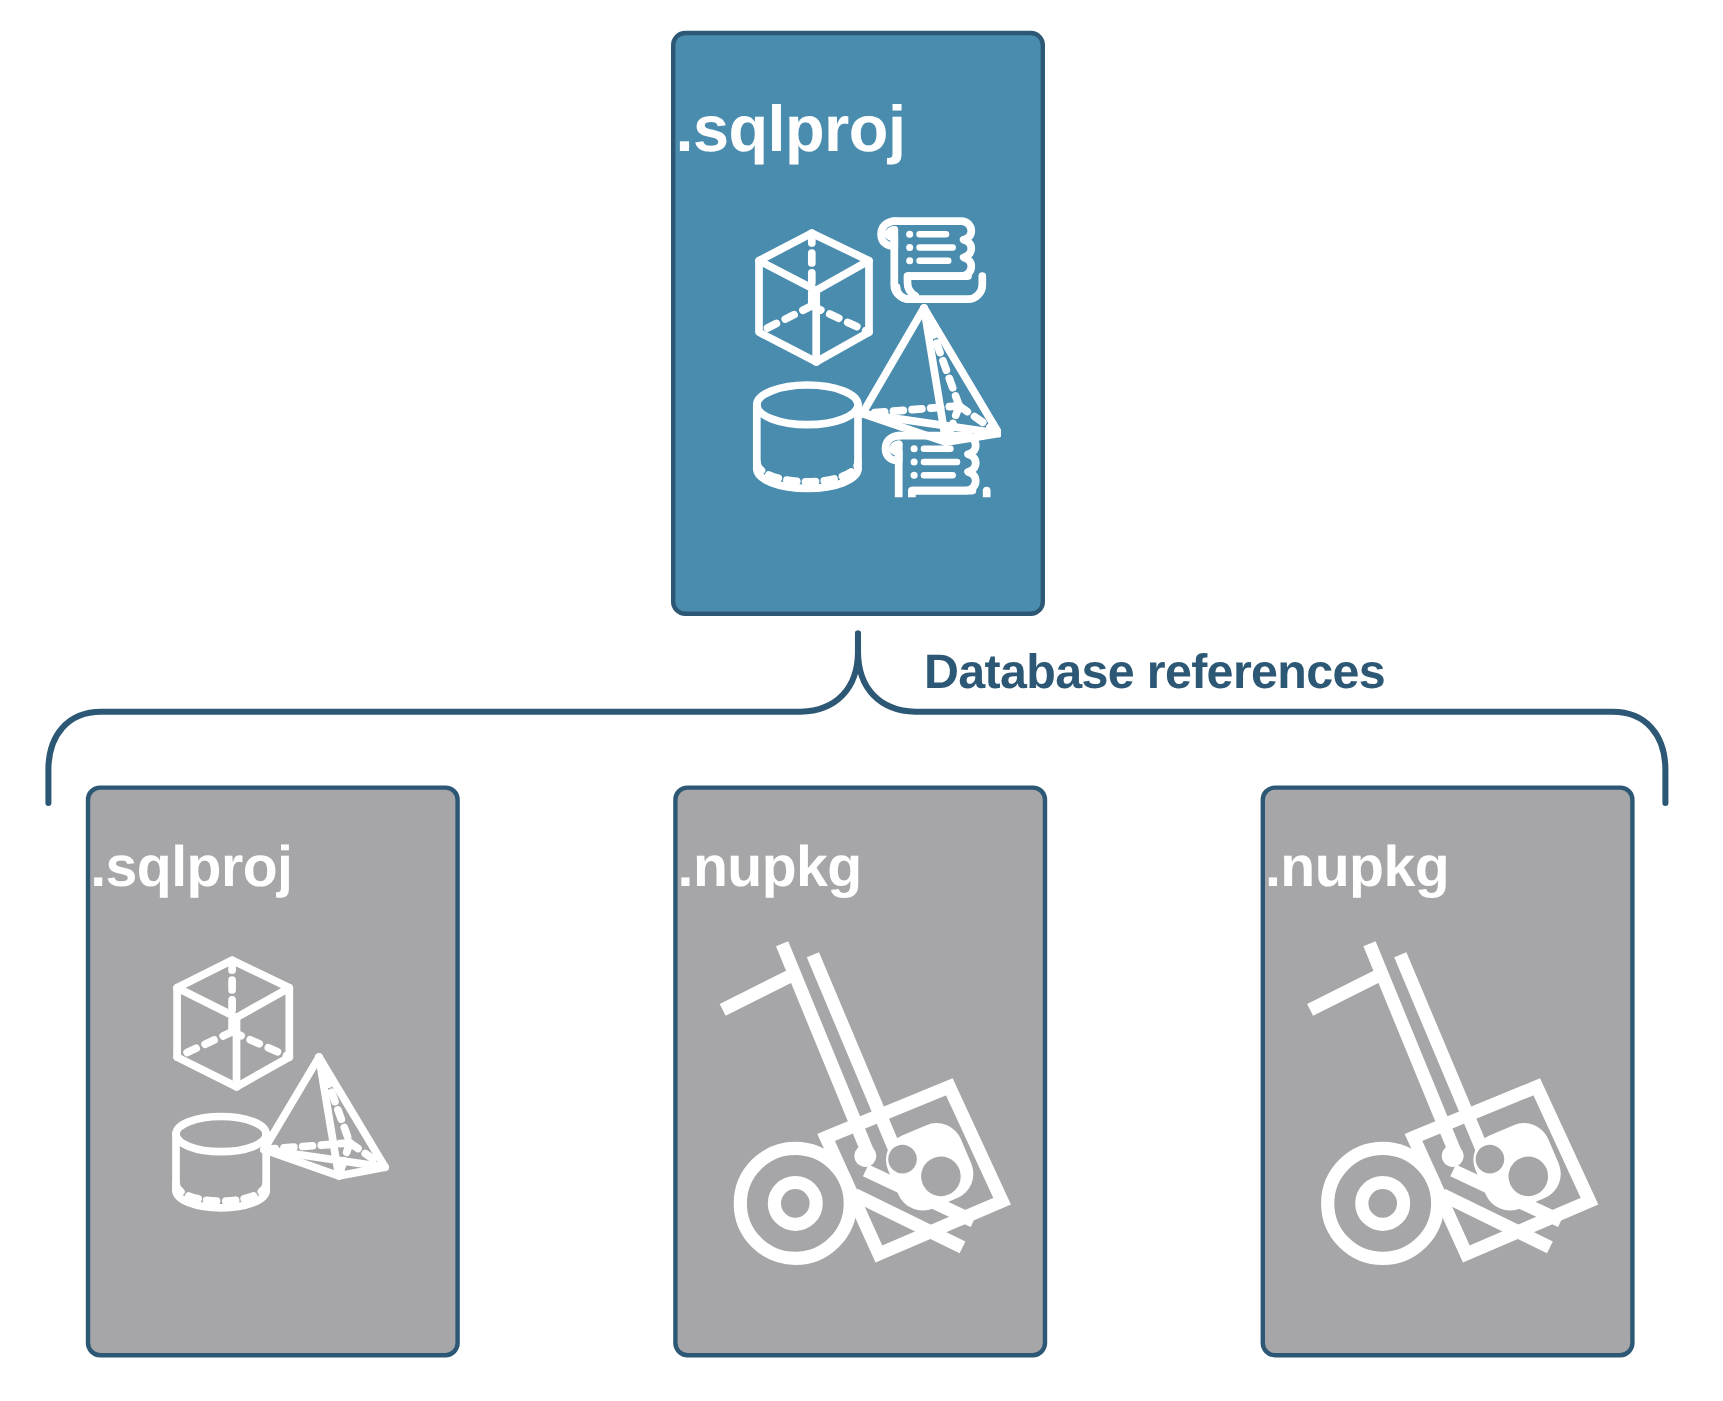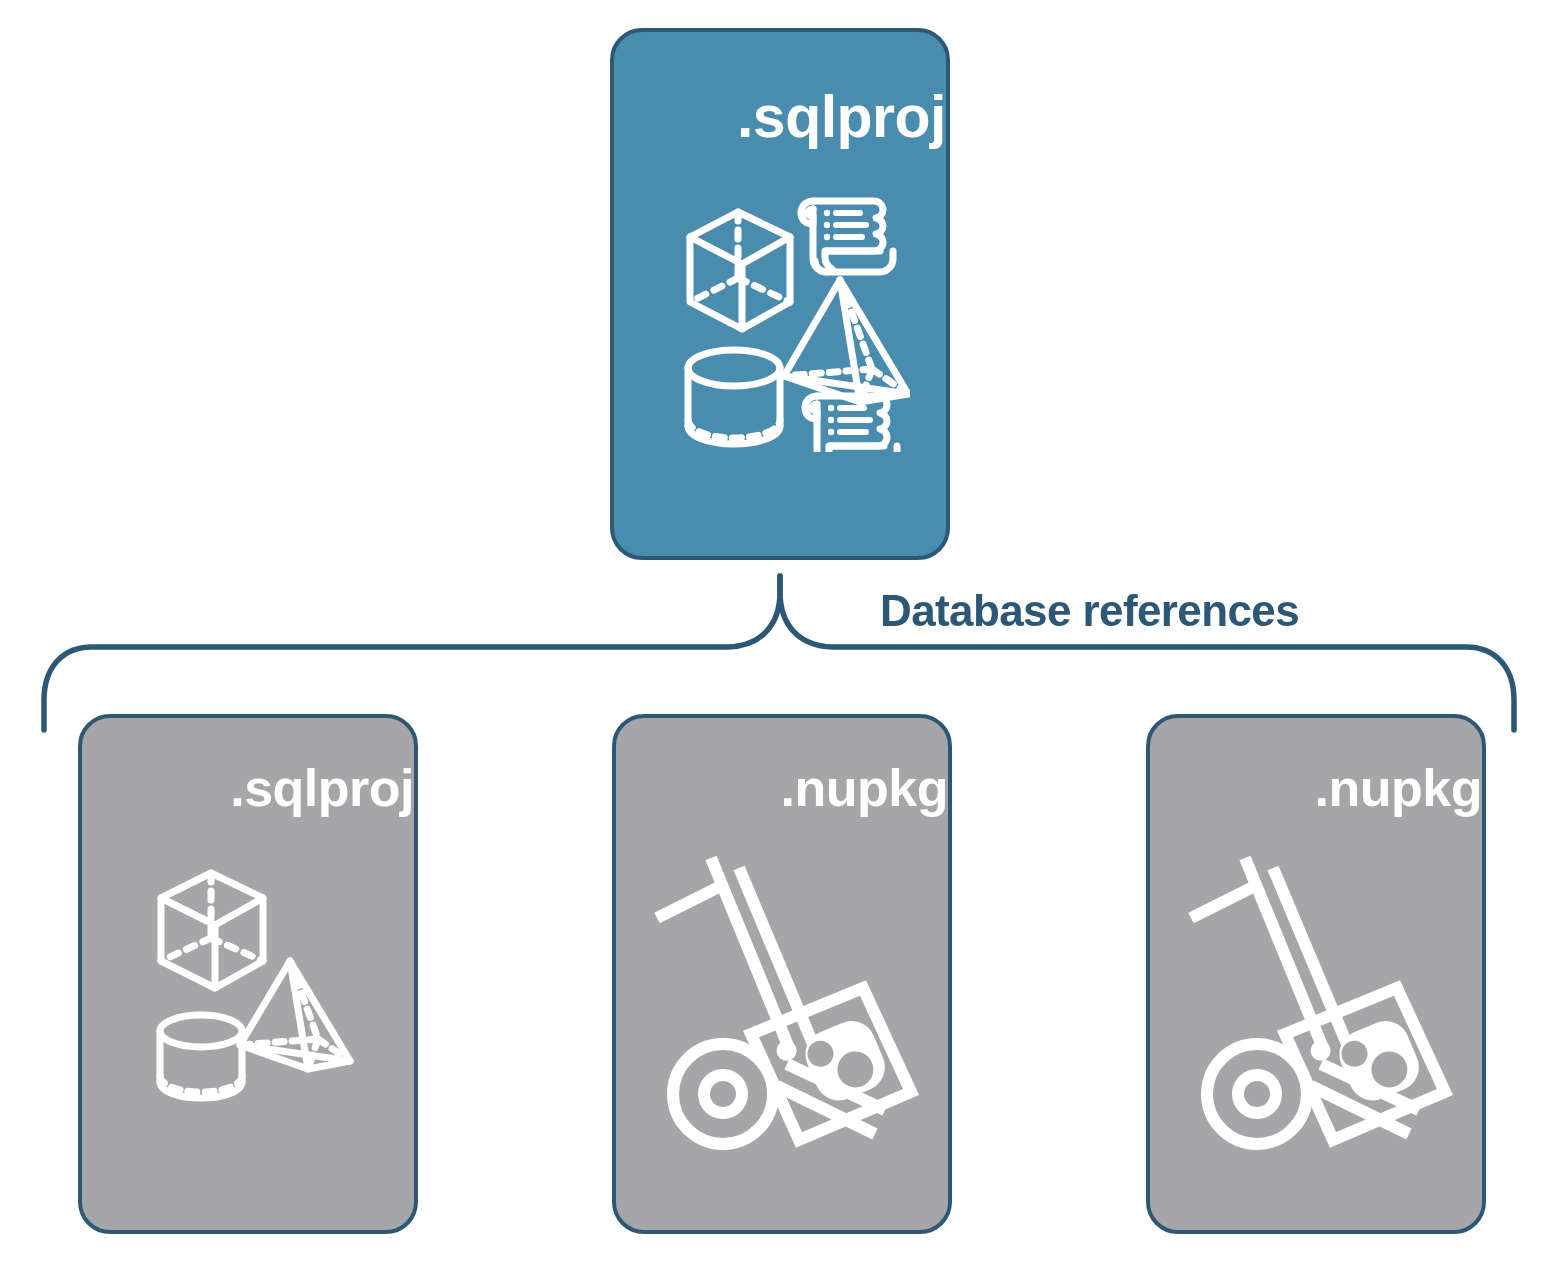--- a/index.html
+++ b/index.html
@@ -23,25 +23,25 @@
   .diagram-svg {
     position: absolute;
     left: 0; top: 0;
     width: 1566px;
     height: 1274px;
     display: block;
   }
   .card {
     position: absolute;
     box-sizing: border-box;
-    border-radius: 32px;
+    border-radius: 13px;
     border: 4px solid #2d5875;
     display: flex;
     flex-direction: column;
-    align-items: flex-end;
+    align-items: flex-start;
   }
   .card-title {
     color: #ffffff;
     font-weight: bold;
     letter-spacing: -0.5px;
     line-height: 1;
     white-space: nowrap;
   }
   #card-root {
     left: 610px;
@@ -79,21 +79,21 @@
     width: 100%;
     display: flex;
     justify-content: center;
   }
   #icon-root { top: 150px; }
   #icon-ref-0 { top: 150px; }
   #icon-ref-1 { top: 130px; }
   #icon-ref-2 { top: 130px; }
   .bracket-label {
     position: absolute;
-    left: 880px;
+    left: 840px;
     top: 589px;
     font-size: 44px;
     font-weight: bold;
     color: #2d5875;
     letter-spacing: -0.6px;
     white-space: nowrap;
     line-height: 1;
   }
 </style>
 </head>

